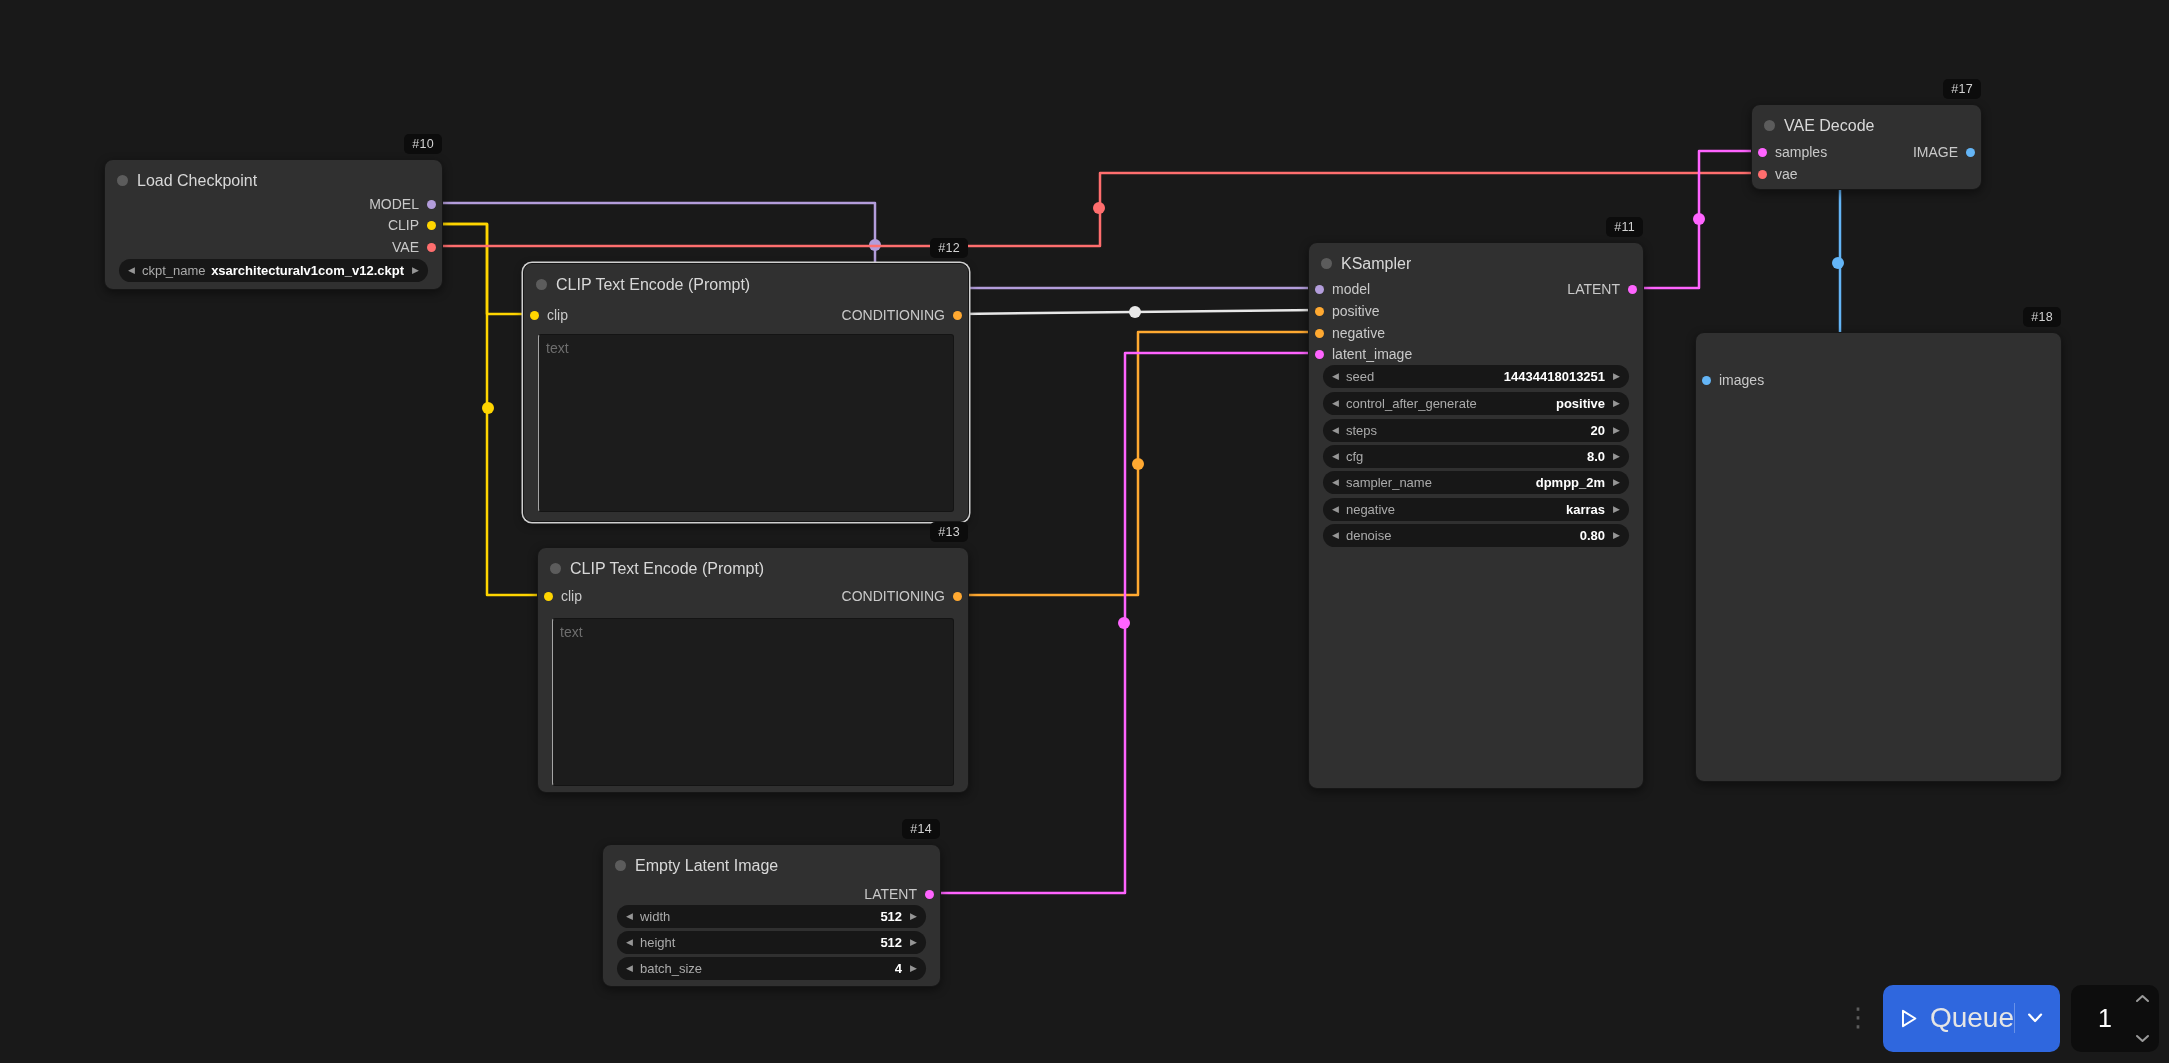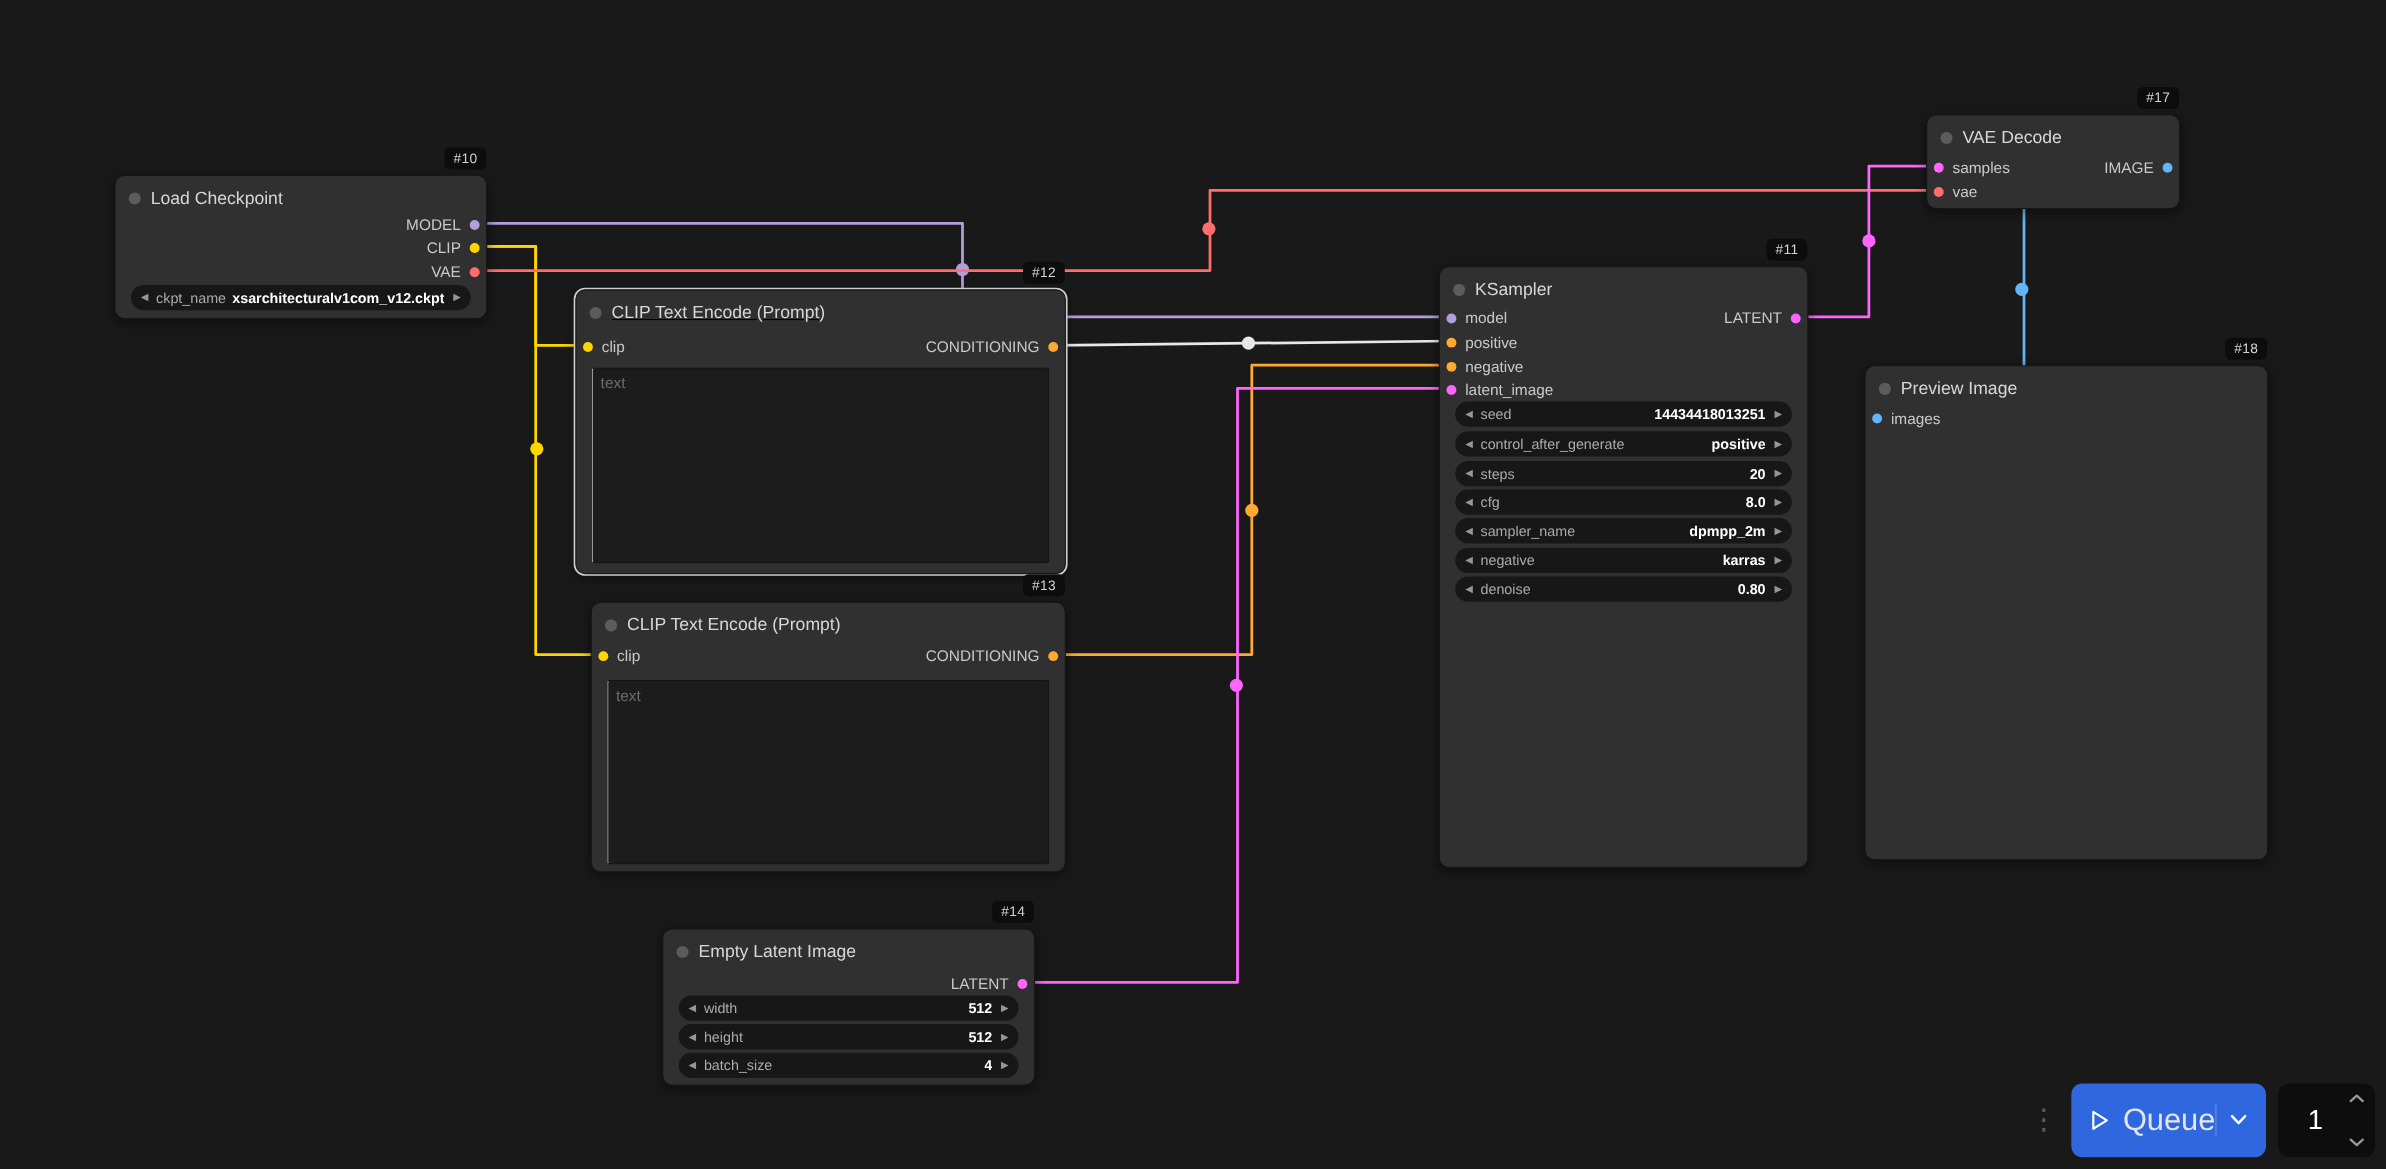--- a/index.html
+++ b/index.html
@@ -14,21 +14,21 @@
   #wires polyline { fill: none; stroke-width: 2.5; stroke-linejoin: round; }
 
   .node {
     position: absolute;
     background: #303030;
     border: 1px solid #161616;
     border-radius: 9px;
     box-shadow: 0 3px 10px rgba(0,0,0,.45);
     z-index: 2;
   }
-  .node.selected { box-shadow: 0 0 0 1.5px #cfcfcf, 0 3px 10px rgba(0,0,0,.45); text-decoration: underline; }
+  .node.selected { box-shadow: 0 0 0 1.5px #cfcfcf, 0 3px 10px rgba(0,0,0,.45); }
 
   .badge {
     position: absolute; right: 0; top: -26px;
     background: #0c0c0c; color: #d2d2d2;
     font-size: 12.5px; padding: 3px 8px; border-radius: 5px;
     letter-spacing: .3px;
   }
   .title { display: flex; align-items: center; gap: 9px; padding: 9px 12px 0 12px; height: 32px; }
   .collapse-dot { width: 11px; height: 11px; border-radius: 50%; background: #5c5c5c; flex: none; }
   .title-text { color: #d8d8d8; font-size: 16px; white-space: nowrap; overflow: hidden; }
@@ -298,24 +298,20 @@
     <span class="dot image"></span>
   </div>
   <div class="slot in" style="top:59px;">
     <span class="dot vae"></span>
     <span>vae</span>
   </div>
 </div>
 
 <div class="node" style="left:1695px; top:332px; width:367px; height:450px;">
   <div class="badge">#18</div>
-  <div class="title">
-    <span class="collapse-dot"></span>
-    <span class="title-text">Preview Image</span>
-  </div>
   <div class="slot in" style="top:37px;">
     <span class="dot image"></span>
     <span>images</span>
   </div>
 </div>
 
 <div class="queue-bar">
   <div class="drag-dots">⋮</div>
   <button class="queue-btn">
     <svg width="21" height="23" viewBox="0 0 21 23">

